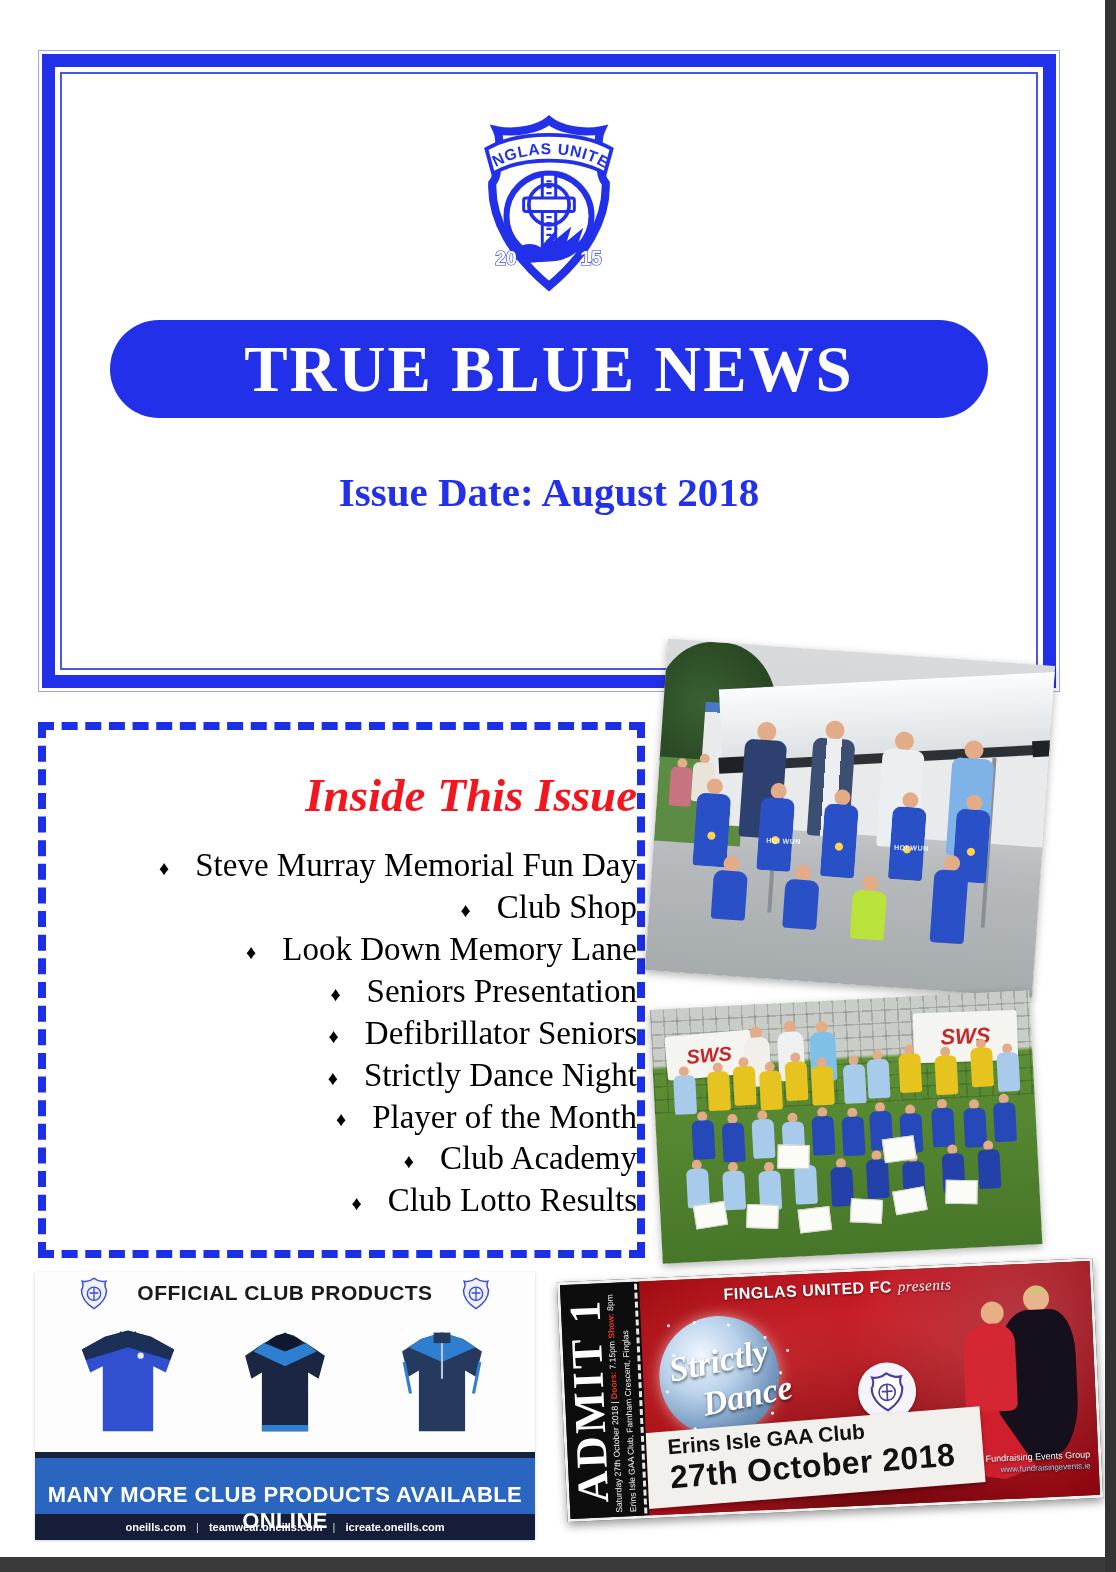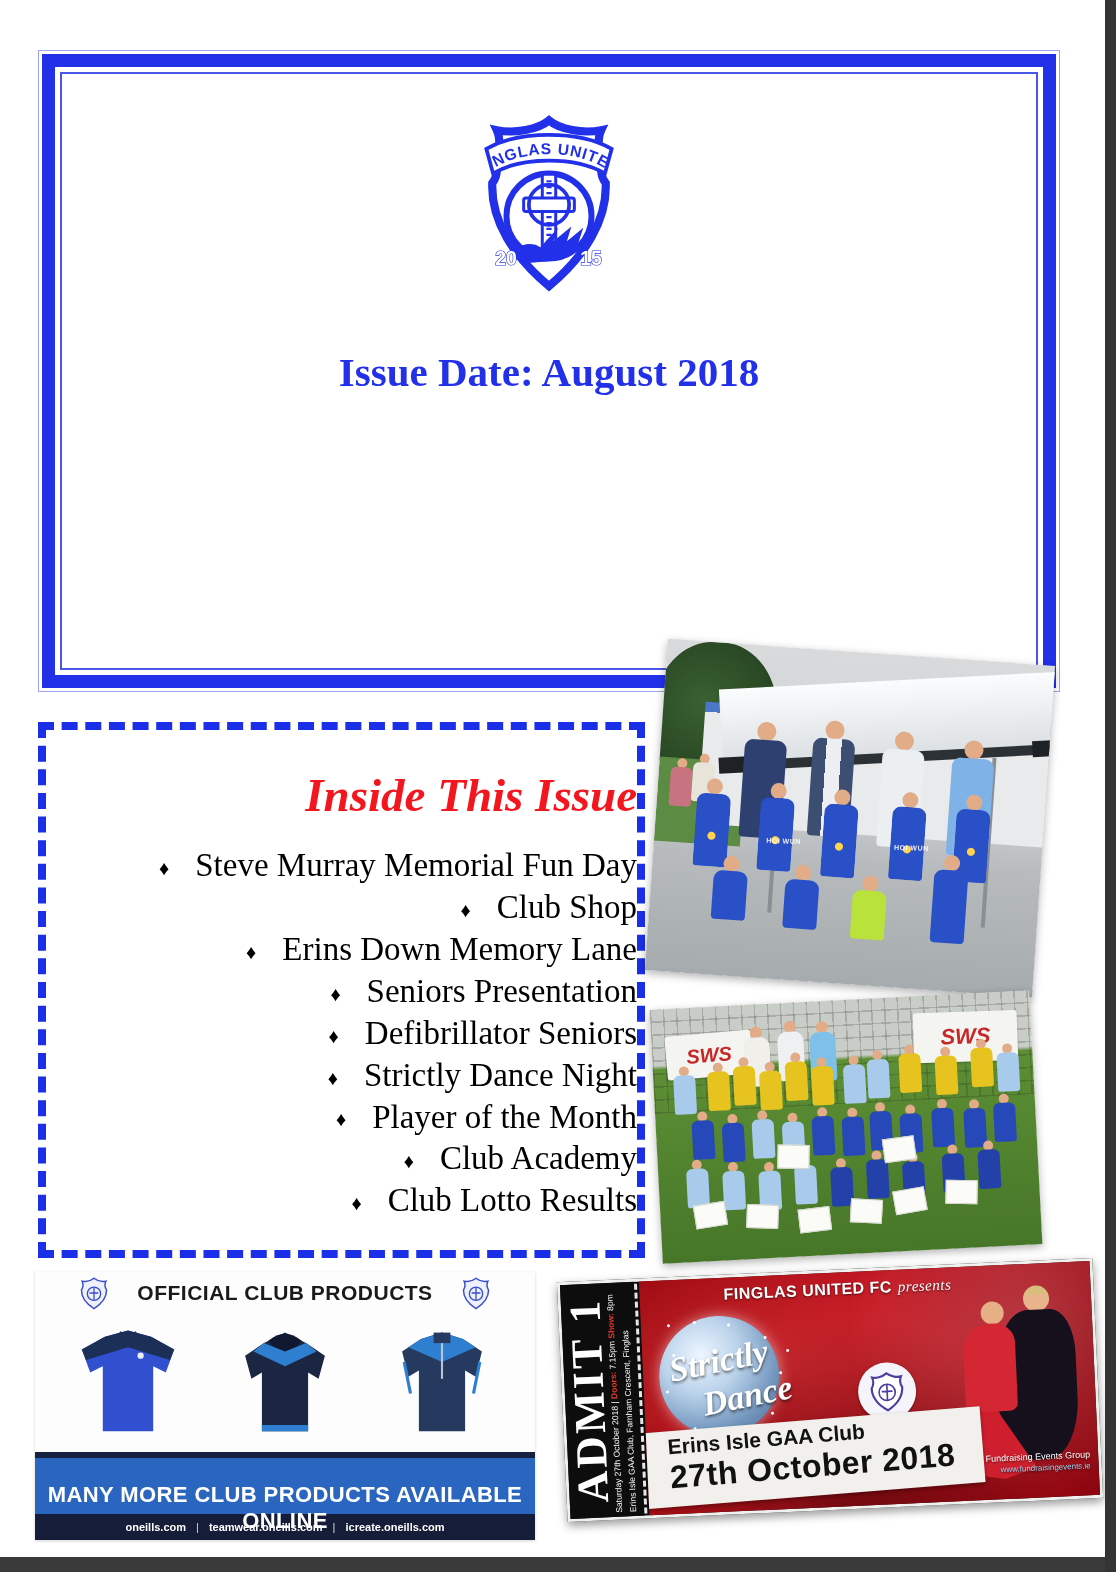--- a/index.html
+++ b/index.html
@@ -153,31 +153,34 @@
           <path d="M66 186 C76 178 90 178 98 184 L106 198 C94 208 74 206 62 198 Z" fill="#2231e9"></path>
           <path d="M26 52 C70 27 150 27 194 52 L185 85 C146 62 74 62 35 85 Z" fill="#ffffff" stroke="#2231e9" stroke-width="5"></path>
           <path id="crestCurve" d="M36 78 C75 53 145 53 184 78" fill="none"></path>
           <text font-family="Liberation Sans, sans-serif" font-size="21" font-weight="bold" fill="#2231e9" letter-spacing="1">
             <textPath href="#crestCurve" startOffset="50%" text-anchor="middle">FINGLAS UNITED</textPath>
           </text>
           <text x="38" y="208" font-family="Liberation Sans, sans-serif" font-size="26" font-weight="bold" fill="#ffffff" stroke="#2231e9" stroke-width="1.6" paint-order="stroke">20</text>
           <text x="152" y="208" font-family="Liberation Sans, sans-serif" font-size="26" font-weight="bold" fill="#ffffff" stroke="#2231e9" stroke-width="1.6" paint-order="stroke">15</text>
         </svg>
 
+        <div class="banner-pill">
+          <span>TRUE BLUE NEWS</span>
+        </div>
         <div class="issue-date">Issue Date: August 2018</div>
       </div>
     </div>
   </div>
 
   <div class="inside-box">
     <div class="inside-title">Inside This Issue</div>
     <ul class="inside-list">
       <li><span class="blt">♦</span><span>Steve Murray Memorial Fun Day</span></li>
       <li><span class="blt">♦</span><span>Club Shop</span></li>
-      <li><span class="blt">♦</span><span>Erins Down Memory Lane</span></li>
+      <li><span class="blt">♦</span><span>Look Down Memory Lane</span></li>
       <li><span class="blt">♦</span><span>Seniors Presentation</span></li>
       <li><span class="blt">♦</span><span>Defibrillator Seniors</span></li>
       <li><span class="blt">♦</span><span>Strictly Dance Night</span></li>
       <li><span class="blt">♦</span><span>Player of the Month</span></li>
       <li><span class="blt">♦</span><span>Club Academy</span></li>
       <li><span class="blt">♦</span><span>Club Lotto Results</span></li>
     </ul>
   </div>
 
   <div class="photo photo1">

